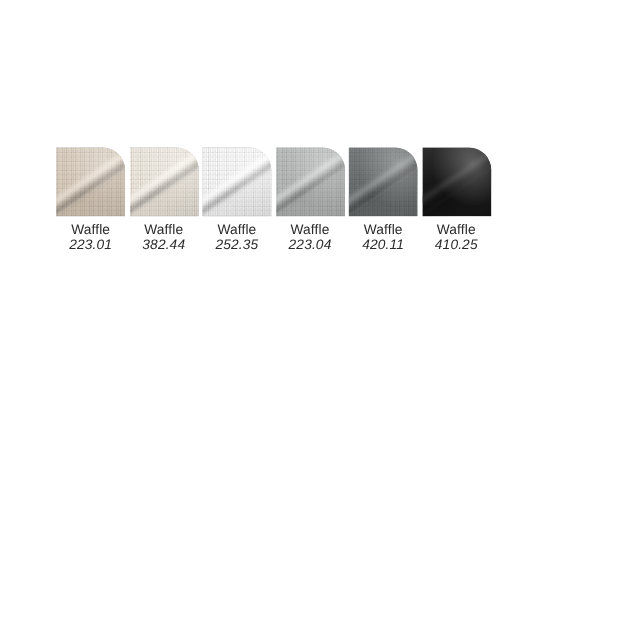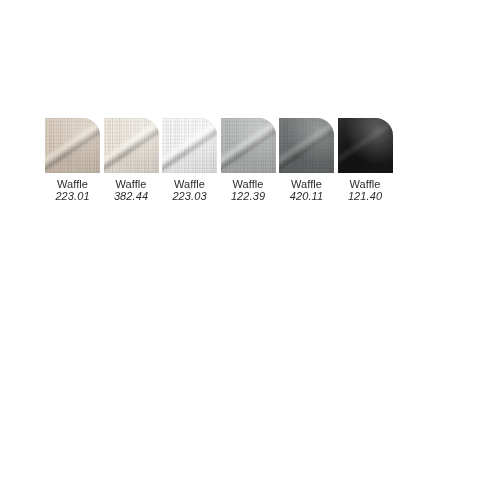--- a/index.html
+++ b/index.html
@@ -187,39 +187,39 @@
       <div class="cloth-threads"></div>
       <div class="cloth-fold">
         <div class="fold-lower" style="background: linear-gradient(rgba(230, 230, 230, 0.333) 0%, rgba(251, 251, 251, 0) 55%, rgba(230, 230, 230, 0.2) 100%);"></div>
         <div class="fold-highlight" style="background: linear-gradient(rgba(255, 255, 255, 0) 0%, rgba(255, 255, 255, 0.867) 55%, rgba(255, 255, 255, 0) 100%);"></div>
         <div class="fold-shadow"></div>
       </div>
       <div class="cloth-shade"></div>
     </div>
     <div class="swatch-caption" style="color: rgb(43, 43, 43);">
       <span class="caption-name">Waffle</span>
-      <span class="caption-code">223.03</span>
+      <span class="caption-code">252.35</span>
     </div>
   </div>
 
   <div class="swatch-cell">
     <div class="swatch-image">
       <div class="cloth-base" style="background: rgb(185, 188, 187);"></div>
       <div class="cloth-weave"></div>
       <div class="cloth-threads"></div>
       <div class="cloth-fold">
         <div class="fold-lower" style="background: linear-gradient(rgba(147, 151, 150, 0.333) 0%, rgba(185, 188, 187, 0) 55%, rgba(147, 151, 150, 0.2) 100%);"></div>
         <div class="fold-highlight" style="background: linear-gradient(rgba(214, 217, 216, 0) 0%, rgba(214, 217, 216, 0.867) 55%, rgba(214, 217, 216, 0) 100%);"></div>
         <div class="fold-shadow"></div>
       </div>
       <div class="cloth-shade"></div>
     </div>
     <div class="swatch-caption" style="color: rgb(43, 43, 43);">
       <span class="caption-name">Waffle</span>
-      <span class="caption-code">122.39</span>
+      <span class="caption-code">223.04</span>
     </div>
   </div>
 
   <div class="swatch-cell">
     <div class="swatch-image">
       <div class="cloth-base" style="background: rgb(110, 114, 114);"></div>
       <div class="cloth-weave"></div>
       <div class="cloth-threads"></div>
       <div class="cloth-fold">
         <div class="fold-lower" style="background: linear-gradient(rgba(78, 82, 82, 0.333) 0%, rgba(110, 114, 114, 0) 55%, rgba(78, 82, 82, 0.2) 100%);"></div>
@@ -241,16 +241,16 @@
       <div class="cloth-threads"></div>
       <div class="cloth-fold">
         <div class="fold-lower" style="background: linear-gradient(rgba(7, 7, 7, 0.333) 0%, rgba(24, 24, 24, 0) 55%, rgba(7, 7, 7, 0.2) 100%);"></div>
         <div class="fold-highlight" style="background: linear-gradient(rgba(52, 52, 52, 0) 0%, rgba(52, 52, 52, 0.867) 55%, rgba(52, 52, 52, 0) 100%);"></div>
         <div class="fold-shadow"></div>
       </div>
       <div class="cloth-shade"></div>
     </div>
     <div class="swatch-caption" style="color: rgb(43, 43, 43);">
       <span class="caption-name">Waffle</span>
-      <span class="caption-code">121.40</span>
+      <span class="caption-code">410.25</span>
     </div>
   </div>
 </div>
 
 </body></html>

